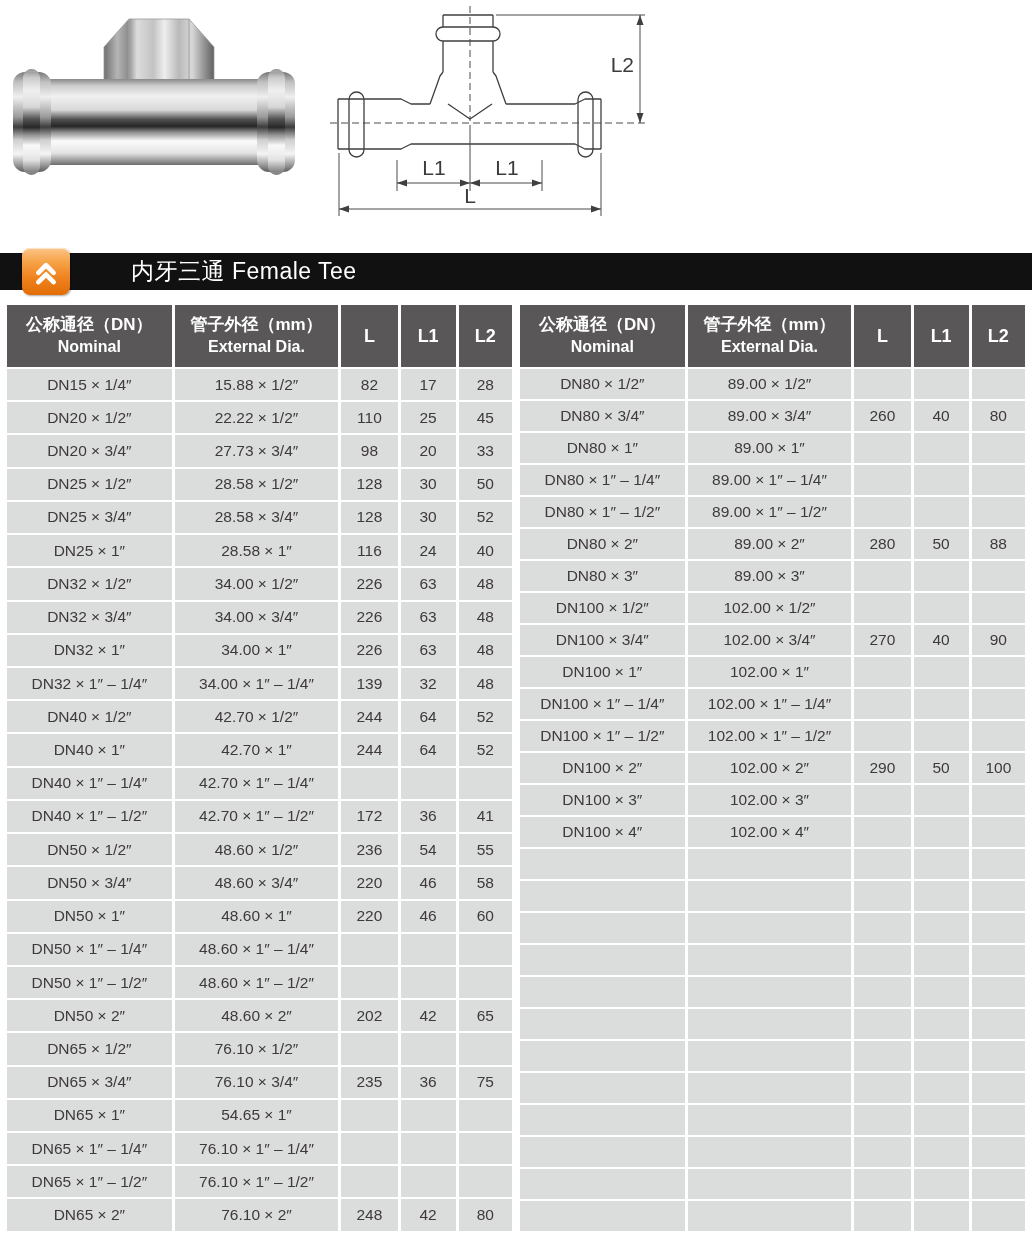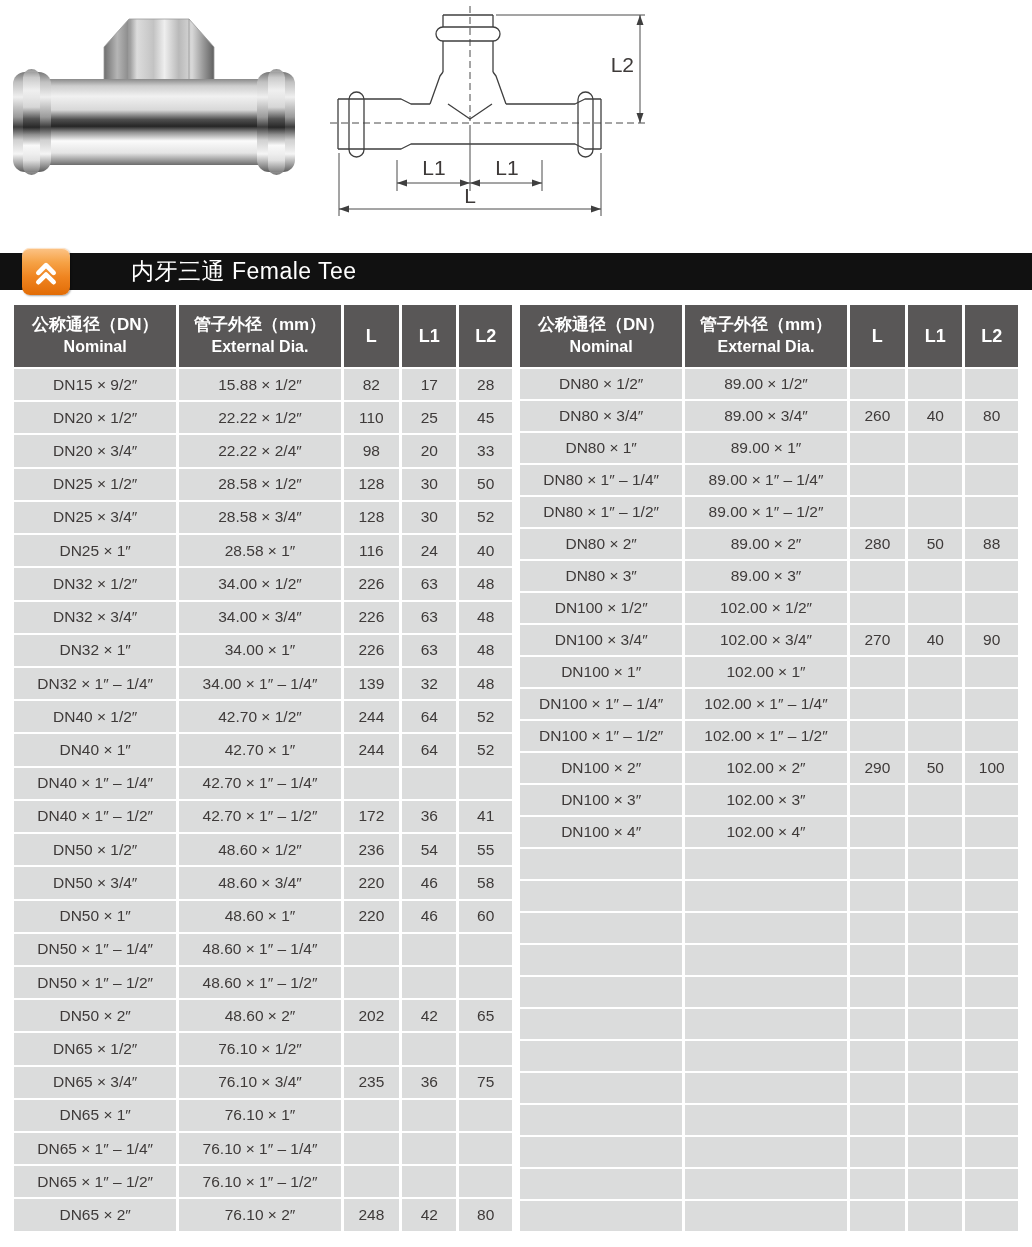--- a/index.html
+++ b/index.html
@@ -26,21 +26,21 @@
   .badge{
     position:absolute;left:22px;top:-5px;width:48px;height:47px;border-radius:8px;
     background:linear-gradient(180deg,#fcc488 0%,#f6a347 30%,#ef8420 62%,#e26c06 100%);
     box-shadow:inset 0 1px 0 rgba(255,255,255,.55), 1px 1px 2px rgba(0,0,0,.35);
     display:flex;align-items:center;justify-content:center;
   }
   .title-text{
     position:absolute;left:88px;top:0;height:37px;line-height:37px;
     color:#fff;font-size:23px;letter-spacing:.5px;white-space:nowrap;margin-left:43px;
   }
-  .tables{display:flex;gap:2px;padding:0 11px;margin-top:13px;}
+  .tables{display:flex;gap:2px;padding:0 4px;margin-top:13px;}
   table.spec{flex:1;border-collapse:separate;border-spacing:3px 2px;table-layout:fixed;}
   table.spec col.c-nom{width:33.4%;} table.spec col.c-ext{width:33.2%;}
   table.spec col.c-l{width:11.4%;}  table.spec col.c-l1{width:11.2%;}
   table.spec col.c-l2{width:10.8%;}
   table.spec th{
     background:var(--header-bg);color:#fff;height:62px;font-weight:bold;
     text-align:center;vertical-align:middle;padding:0 2px;
   }
   table.spec th .h-cn{display:block;font-size:17px;line-height:1.35;}
   table.spec th .h-en{display:block;font-size:16px;line-height:1.3;}
@@ -208,36 +208,36 @@
             <span class="h-cn">管子外径（mm）</span>
             <span class="h-en">External Dia.</span>
           </th>
           <th><span class="h-sym">L</span></th>
           <th><span class="h-sym">L1</span></th>
           <th><span class="h-sym">L2</span></th>
         </tr>
       </thead>
       <tbody>
           <tr>
-            <td>DN15 × 9/2″</td>
+            <td>DN15 × 1/4″</td>
             <td>15.88 × 1/2″</td>
             <td>82</td>
             <td>17</td>
             <td>28</td>
           </tr>
           <tr>
             <td>DN20 × 1/2″</td>
             <td>22.22 × 1/2″</td>
             <td>110</td>
             <td>25</td>
             <td>45</td>
           </tr>
           <tr>
             <td>DN20 × 3/4″</td>
-            <td>22.22 × 2/4″</td>
+            <td>27.73 × 3/4″</td>
             <td>98</td>
             <td>20</td>
             <td>33</td>
           </tr>
           <tr>
             <td>DN25 × 1/2″</td>
             <td>28.58 × 1/2″</td>
             <td>128</td>
             <td>30</td>
             <td>50</td>
@@ -363,21 +363,21 @@
           </tr>
           <tr>
             <td>DN65 × 3/4″</td>
             <td>76.10 × 3/4″</td>
             <td>235</td>
             <td>36</td>
             <td>75</td>
           </tr>
           <tr>
             <td>DN65 × 1″</td>
-            <td>76.10 × 1″</td>
+            <td>54.65 × 1″</td>
             <td></td>
             <td></td>
             <td></td>
           </tr>
           <tr>
             <td>DN65 × 1″ – 1/4″</td>
             <td>76.10 × 1″ – 1/4″</td>
             <td></td>
             <td></td>
             <td></td>

